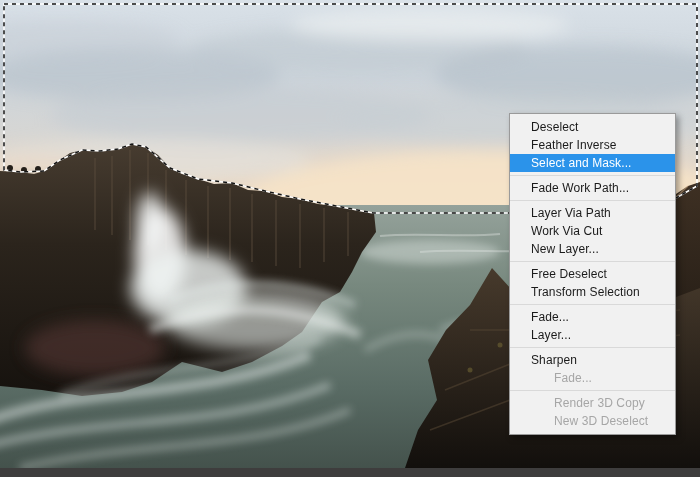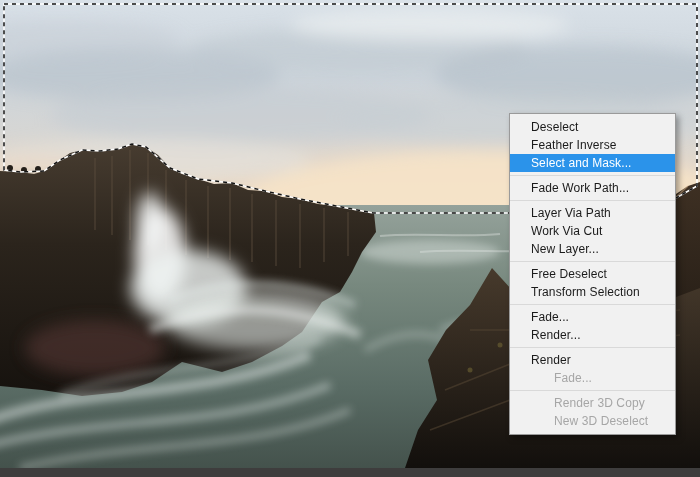--- a/index.html
+++ b/index.html
@@ -187,20 +187,20 @@
     <div class="menu-item">Fade Work Path...</div>
     <div class="menu-separator"></div>
     <div class="menu-item">Layer Via Path</div>
     <div class="menu-item">Work Via Cut</div>
     <div class="menu-item">New Layer...</div>
     <div class="menu-separator"></div>
     <div class="menu-item">Free Deselect</div>
     <div class="menu-item">Transform Selection</div>
     <div class="menu-separator"></div>
     <div class="menu-item">Fade...</div>
-    <div class="menu-item">Render...</div>
-    <div class="menu-separator"></div>
-    <div class="menu-item">Render</div>
+    <div class="menu-item">Layer...</div>
+    <div class="menu-separator"></div>
+    <div class="menu-item">Sharpen</div>
     <div class="menu-item disabled">Fade...</div>
     <div class="menu-separator"></div>
     <div class="menu-item disabled">Render 3D Copy</div>
     <div class="menu-item disabled">New 3D Deselect</div>
   </div>
 
 </body></html>

